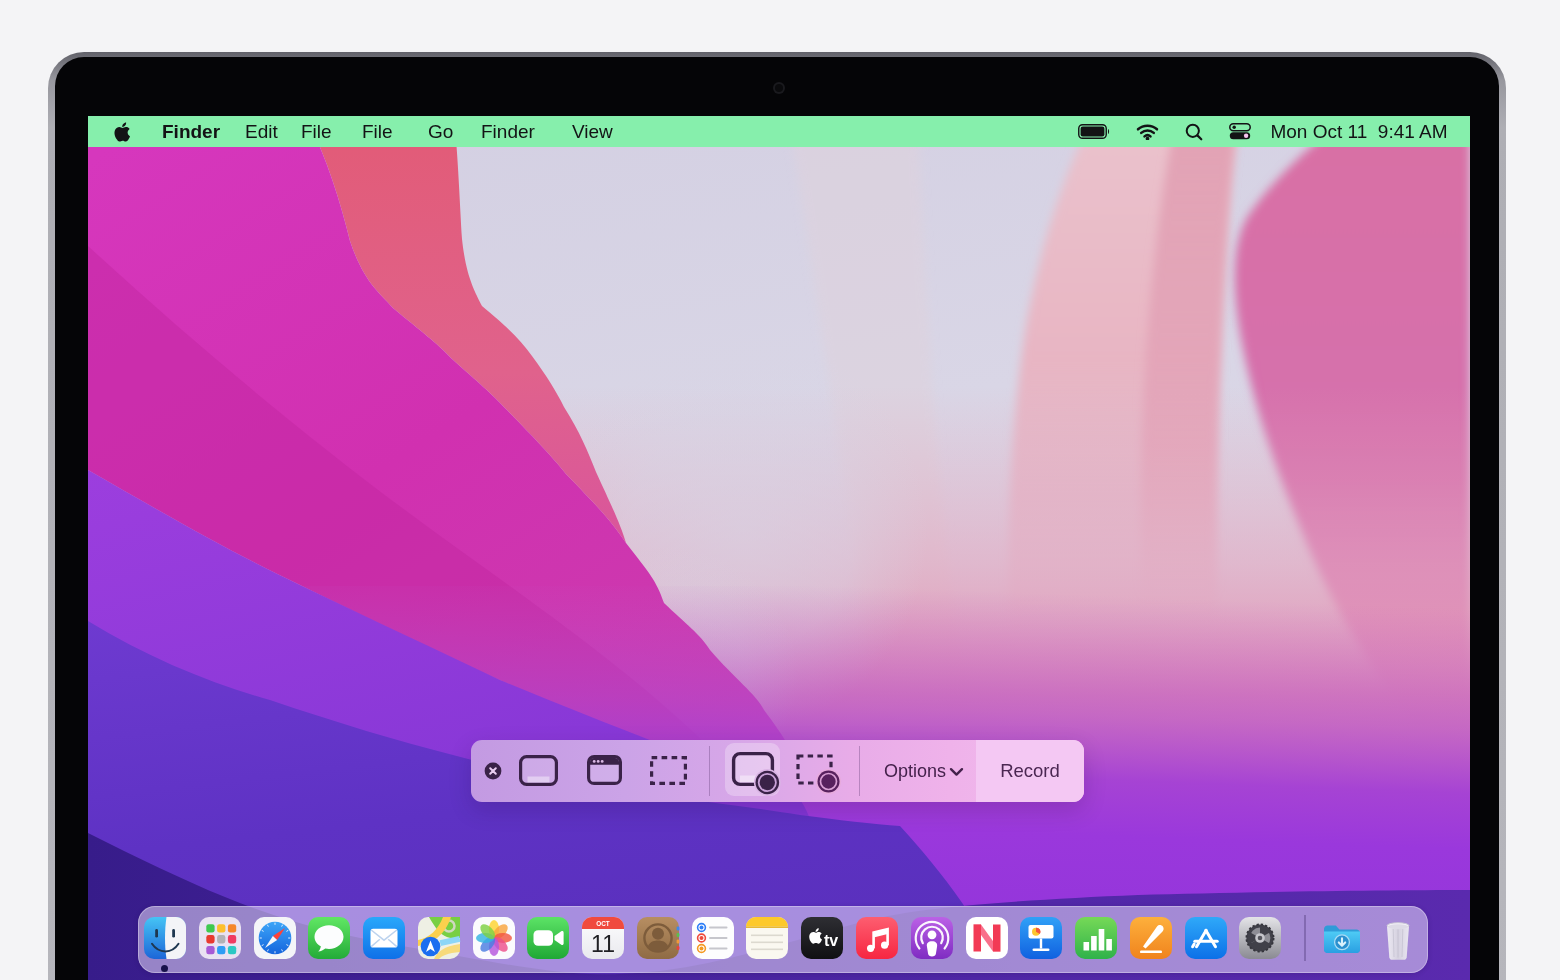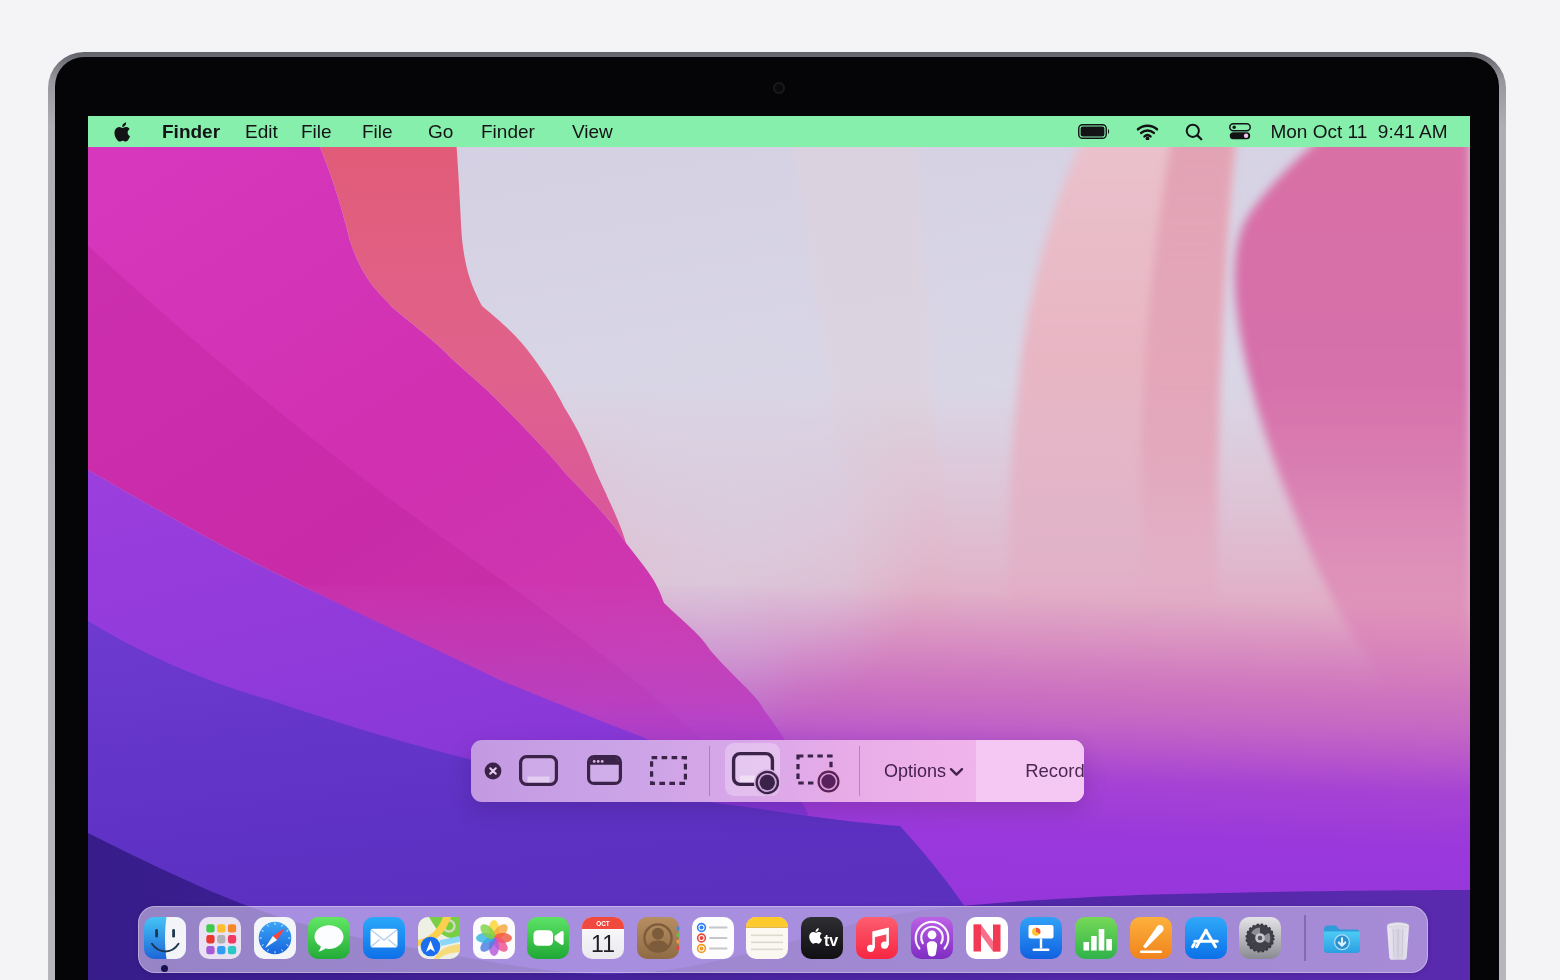--- a/index.html
+++ b/index.html
@@ -29,21 +29,21 @@
   #toolbar *{position:absolute;}
   #tbbg{left:383px;top:624px;width:613px;height:62px;border-radius:11px;
     background:linear-gradient(90deg,#c39ae2 0%,#cba3e7 25%,#d8a7e8 45%,#e8ace8 62%,#efb2ea 78%,#f1bced 100%);
     box-shadow:0 8px 22px rgba(40,10,60,0.18);}
   #tbrec{left:888px;top:624px;width:108px;height:62px;border-radius:0 11px 11px 0;background:#f4c8f3;}
   .tbsep{top:630px;width:1px;height:50px;background:rgba(80,50,105,0.32);}
   #tbhl{left:637px;top:627px;width:55px;height:53px;border-radius:9px;background:rgba(255,255,255,0.28);}
   #tbopt{left:760px;top:624px;width:98px;height:62px;line-height:62px;text-align:right;
     font-size:18px;color:#44214b;}
   #tbrectxt{left:888px;top:624px;width:108px;height:62px;line-height:62px;text-align:center;
-    font-size:18.5px;color:#4b2752;padding-left:25px;}
+    font-size:18.5px;color:#4b2752;}
 </style>
 </head>
 <body>
 <div id="frame"></div>
 <div id="bezel"></div>
 <div id="cam"></div>
 <div id="screen">
 <svg id="wp" width="1382" height="864" viewBox="0 0 1382 864">
 <defs>
   <linearGradient id="gbase" x1="0" y1="0" x2="0.25" y2="1">

